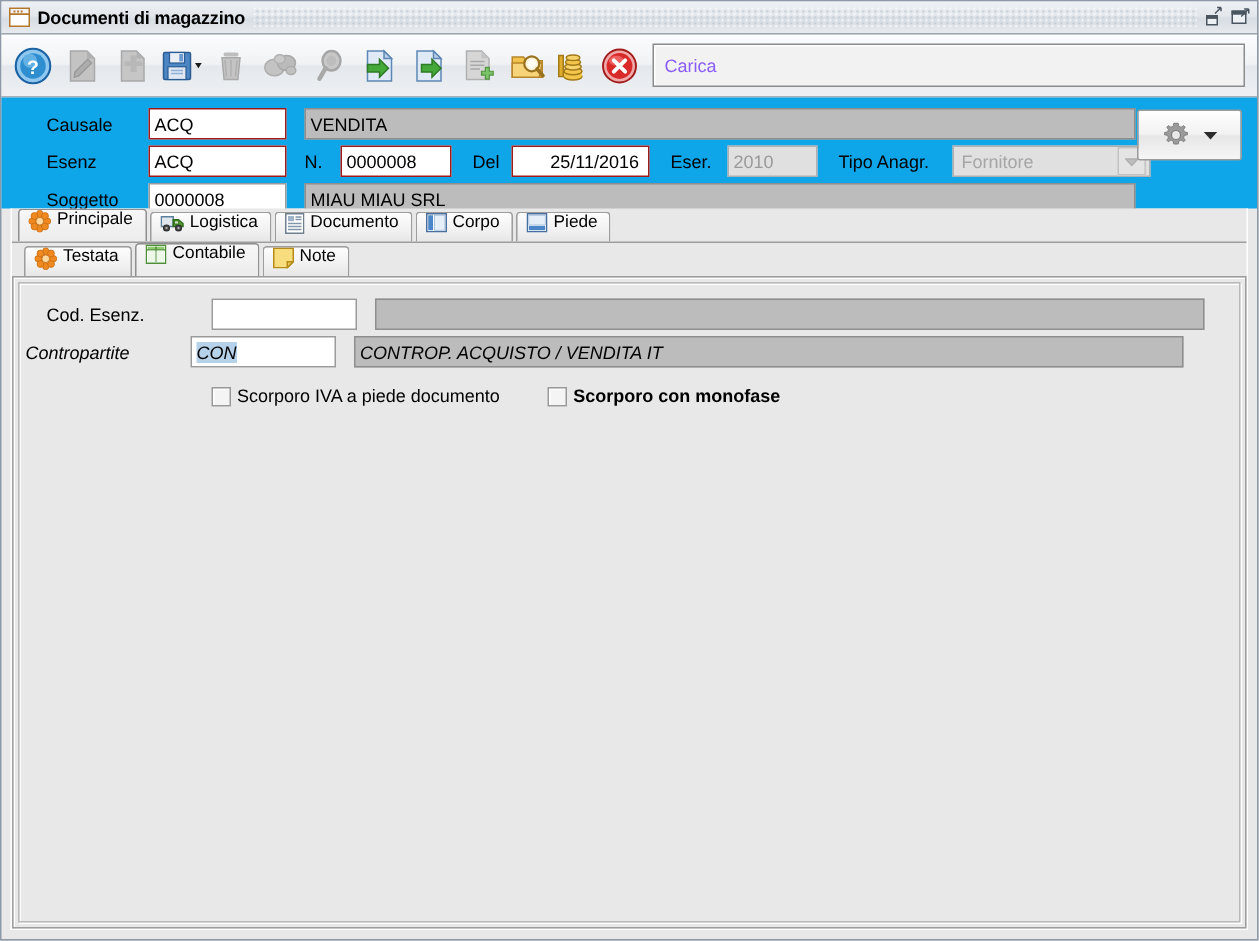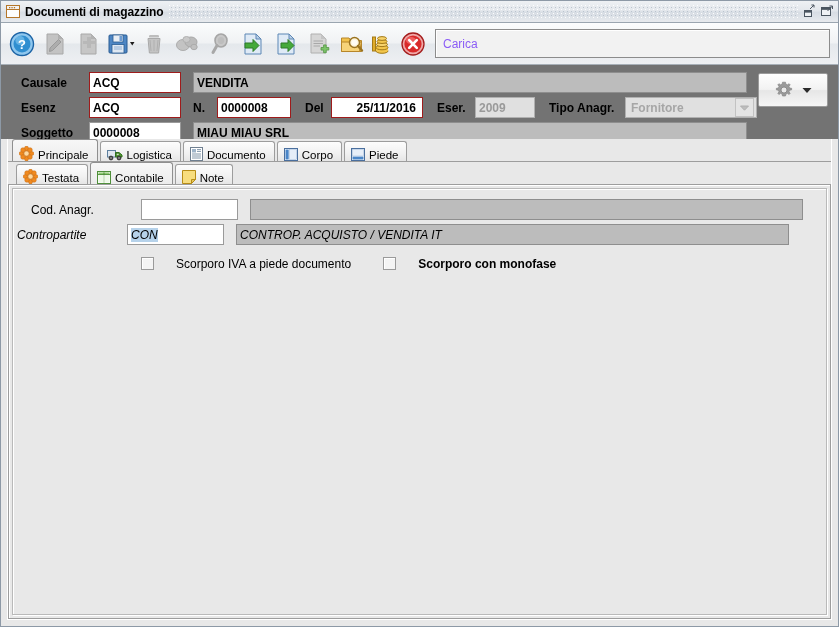--- a/index.html
+++ b/index.html
@@ -58,23 +58,22 @@
     flex:1;height:29px;margin-left:6px;margin-right:4px;
     background:#f2f2f2;
     border:1px solid #8c8c8c;
     box-shadow:inset 1px 1px 0 #ffffff;
     display:flex;align-items:center;
     padding-left:7px;font-size:12px;color:#8b5cf6;
     box-sizing:border-box;
   }
   
   .hdr{
-    padding:7px 0 4px 2px;position:relative;height:74px;box-sizing:border-box;
-    background:#737373;
-    font-weight:bold;
+    padding:7px 0 4px 12px;position:relative;height:74px;box-sizing:border-box;
+    background:#0ea5e9;
   }
   .row{display:flex;align-items:center;height:21px;margin-bottom:4px;position:relative;}
   .lbl{font-size:12px;color:#000;}
   .fld{
     box-sizing:border-box;height:21px;background:#ffffff;
     border:1px solid #9a9a9a;
     display:flex;align-items:center;padding:0 3px;font-size:12px;
     overflow:hidden;white-space:nowrap;
   }
   .fld.req{border:1px solid #9e1b1b;}
@@ -106,21 +105,21 @@
   .tabhost{
     flex:1;margin:0 6px 6px 6px;box-sizing:border-box;
     background:#e8e8e8;
     border:1px solid #ffffff;border-top:none;
     display:flex;flex-direction:column;position:relative;
   }
   .tabstrip{display:flex;align-items:flex-end;height:22px;padding-left:4px;gap:2px;}
   .tabstrip.second{height:21px;padding-left:8px;}
   .tab{
     box-sizing:border-box;height:20px;
-    display:flex;align-items:flex-end;gap:4px;padding:0 8px 0 6px;
+    display:flex;align-items:flex-start;gap:4px;padding:0 8px 0 6px;
     font-size:11.5px;color:#000;
     background:linear-gradient(to bottom,#fdfdfd 0%,#f1f1f1 60%,#e6e6e6 100%);
     border:1px solid #9d9d9d;border-bottom:none;
     border-radius:3px 3px 0 0;
     white-space:nowrap;
   }
   .tab.active{
     height:22px;
     background:linear-gradient(to bottom,#f7f7f7 0%,#ececec 100%);
     border-color:#8f8f8f;
@@ -132,21 +131,21 @@
     border:1px solid #9d9d9d;border-top:1px solid #9d9d9d;
     background:#e8e8e8;position:relative;
     box-shadow:inset 1px 1px 0 #ffffff;
   }
   .panel2{
     position:absolute;left:3px;top:3px;right:3px;bottom:3px;
     border:1px solid #b9b9b9;
     box-shadow:inset 1px 1px 0 #ffffff, 1px 1px 0 #ffffff;
     background:#e8e8e8;
   }
-  .cbrow{display:flex;align-items:center;gap:22px;}
+  .cbrow{display:flex;align-items:flex-end;gap:4px;}
   .cbox{
     width:13px;height:13px;box-sizing:border-box;
     background:#f4f4f4;border:1px solid #9a9a9a;
     box-shadow:inset 1px 1px 0 #ffffff;
   }
   .cblabel{font-size:12px;}
 </style>
 </head>
 <body>
 
@@ -330,21 +329,21 @@
       <span class="lbl" style="margin-left:12px;width:24px;">N.</span>
       <div class="fld req" style="width:74px;">
         <span>0000008</span>
       </div>
       <span class="lbl" style="margin-left:14px;width:26px;">Del</span>
       <div class="fld req right" style="width:92px;">
         <span>25/11/2016</span>
       </div>
       <span class="lbl" style="margin-left:14px;width:38px;">Eser.</span>
       <div class="fld dis" style="width:60px;">
-        <span>2009</span>
+        <span>2010</span>
       </div>
       <span class="lbl" style="margin-left:14px;width:76px;">Tipo Anagr.</span>
       <div class="combo dis" style="width:132px;">
         <span>Fornitore</span>
         <span class="combo-arrow">
           <svg width="9" height="6" viewBox="0 0 9 6">
               <path d="M0.5 1 L8.5 1 L4.5 5.2 Z" fill="#bdbdbd" stroke="#b0b0b0"></path>
             </svg>
         </span>
       </div>
@@ -480,21 +479,21 @@
           <path d="M13.5 9.5 L9.5 13.5 V9.5 Z" fill="#e5c65a" stroke="#b78c16"></path>
         </svg>
         <span>Note</span>
       </div>
     </div>
 
     <div class="inner-panel">
       <div class="panel2">
 
         <div class="row" style="padding-left:18px;margin-top:10px;">
-          <span class="lbl" style="width:110px;">Cod. Anagr.</span>
+          <span class="lbl" style="width:110px;">Cod. Esenz.</span>
           <div class="fld" style="width:97px;">
             <span></span>
           </div>
           <div class="fld ro" style="width:553px;margin-left:12px;">
             <span></span>
           </div>
         </div>
 
         <div class="row" style="padding-left:4px;font-style:italic;">
           <span class="lbl" style="width:110px;">Contropartite</span>

